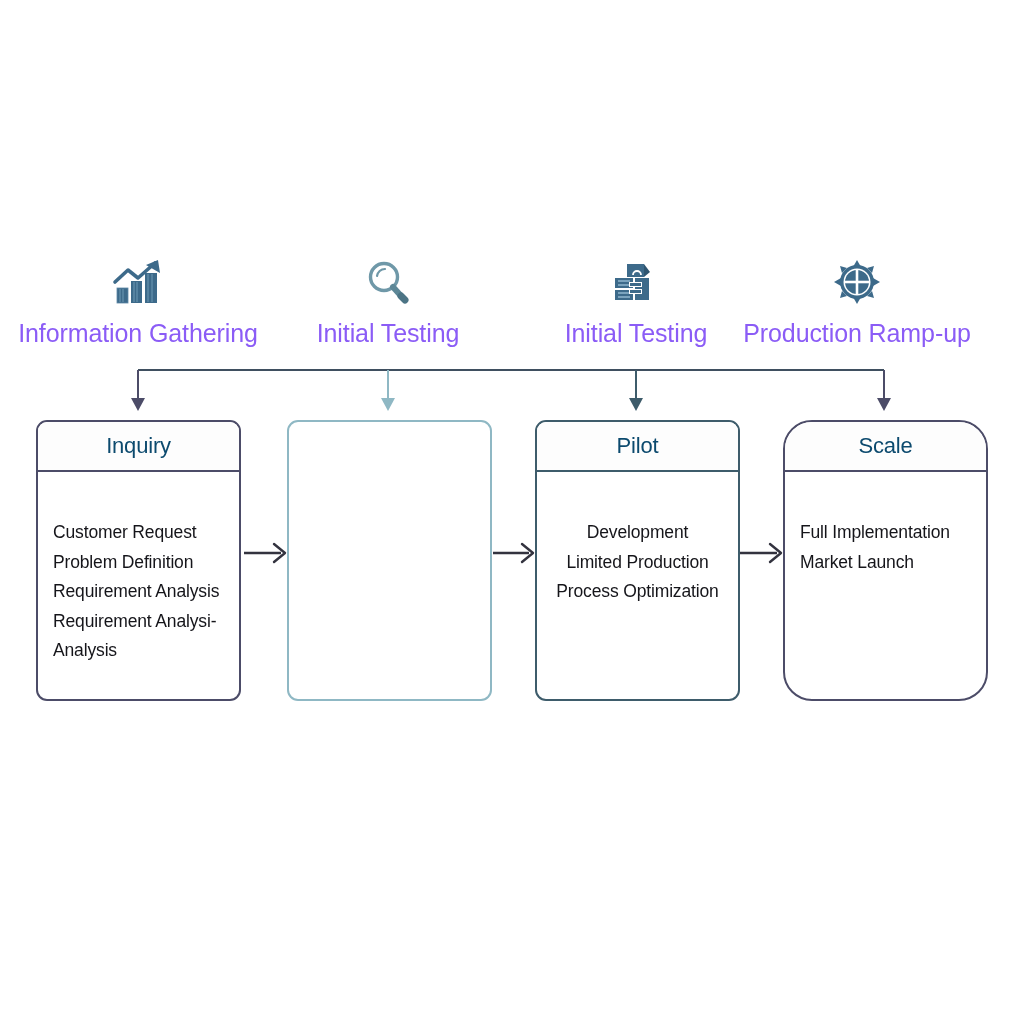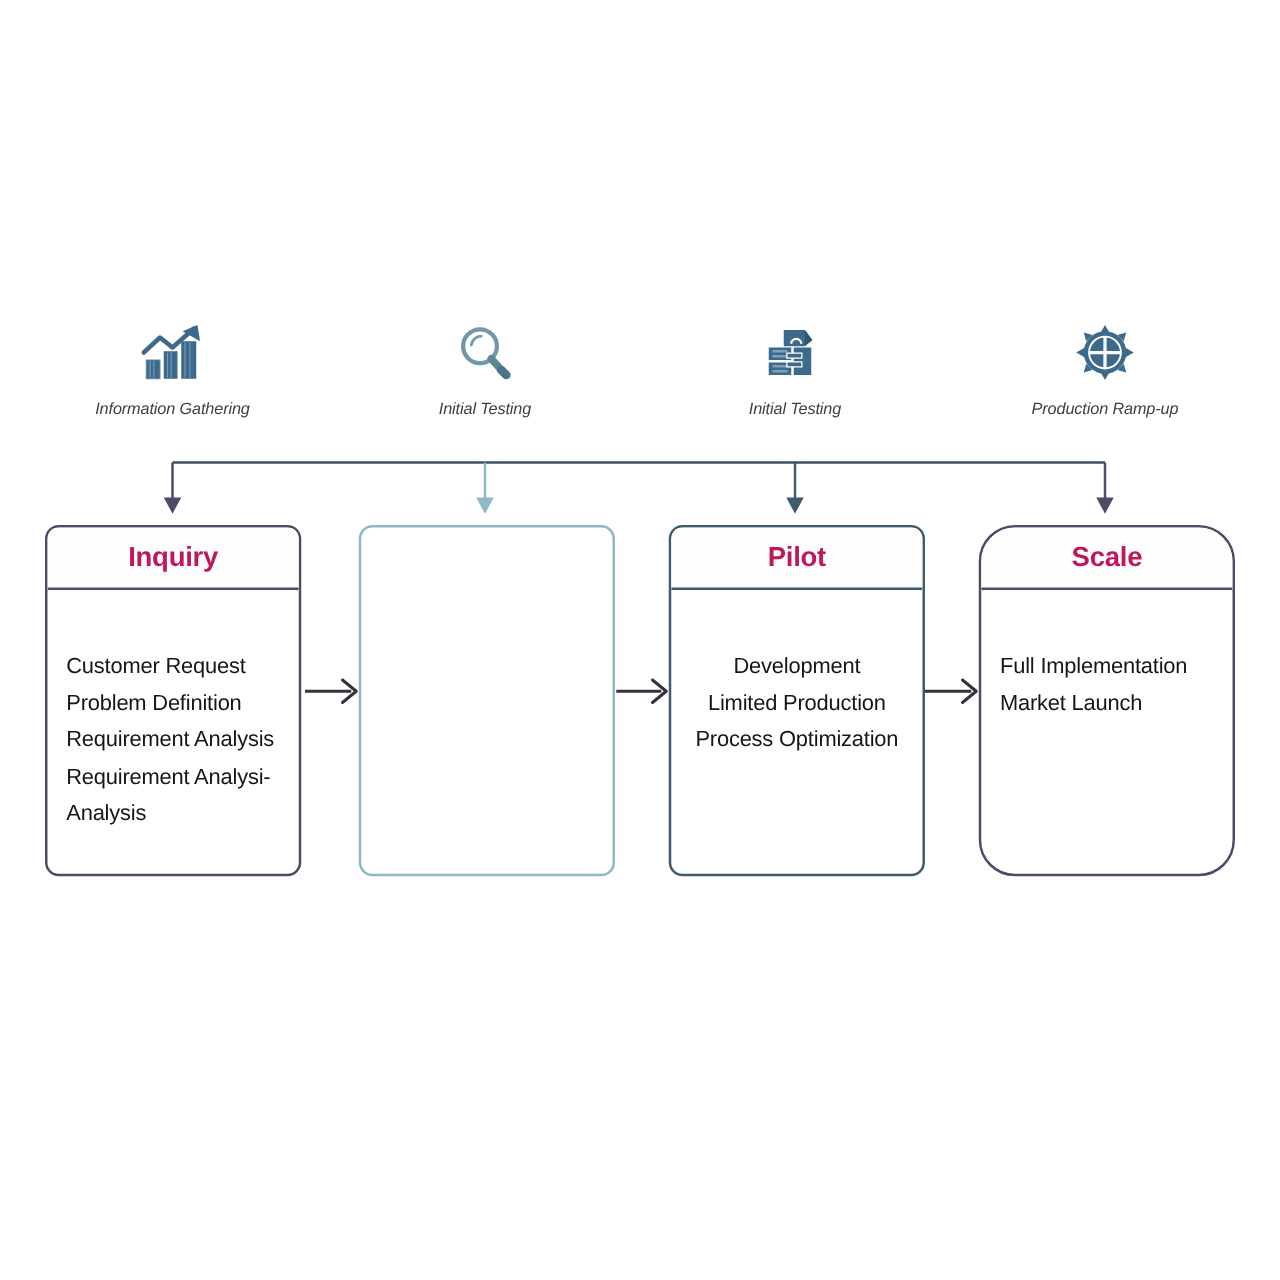--- a/index.html
+++ b/index.html
@@ -34,25 +34,24 @@
     text-align: center;
   }
   .head-icon {
     height: 56px;
     display: flex;
     align-items: center;
     justify-content: center;
   }
   .head-label {
     margin-top: 8px;
-    font-size: 13px;
-    color: #404040;
+    font-size: 25px;
+    color: #8b5cf6;
     letter-spacing: -0.1px;
     white-space: nowrap;
-    font-style: italic;
   }
 
   
   .bus-svg {
     position: absolute;
     left: 0;
     top: 360px;
     width: 1024px;
     height: 60px;
   }
@@ -80,22 +79,22 @@
     height: 50px;
     box-sizing: border-box;
     display: flex;
     align-items: center;
     justify-content: center;
     border-bottom: 2.2px solid #4c4c68;
     background: #fdfdfd;
   }
   .card-title {
     font-size: 22px;
-    font-weight: bold;
-    color: #be185d;
+    font-weight: normal;
+    color: #0c4a6e;
     letter-spacing: -0.2px;
   }
   .card-body {
     padding: 46px 10px 0 10px;
     box-sizing: border-box;
   }
   .card-line {
     font-size: 17.5px;
     line-height: 29.5px;
     color: #15151a;
@@ -169,21 +168,21 @@
           <rect x="20" y="24" width="13" height="5" fill="#ffffff"></rect>
           <rect x="20" y="31" width="13" height="5" fill="#ffffff"></rect>
           <rect x="21" y="25" width="11" height="3" fill="#3d6a8a"></rect>
           <rect x="21" y="32" width="11" height="3" fill="#3d6a8a"></rect>
           <path d="M24 17 a4 4 0 0 1 8 0" fill="none" stroke="#ffffff" stroke-width="1.8"></path>
         </svg>
       </div>
       <div class="head-label">Initial Testing</div>
     </div>
 
-    <div class="head-col" style="left:759px;">
+    <div class="head-col" style="left:732px;">
       <div class="head-icon">
         <svg width="54" height="50" viewBox="0 0 54 50">
           <g fill="#3d6a8a">
             <polygon points="27,2 31,9 23,9"></polygon>
             <polygon points="27,46 31,39 23,39"></polygon>
             <polygon points="4,24 11,20 11,28"></polygon>
             <polygon points="50,24 43,20 43,28"></polygon>
             <polygon points="10,8 17,10 12,15"></polygon>
             <polygon points="44,8 37,10 42,15"></polygon>
             <polygon points="10,40 17,38 12,33"></polygon>

